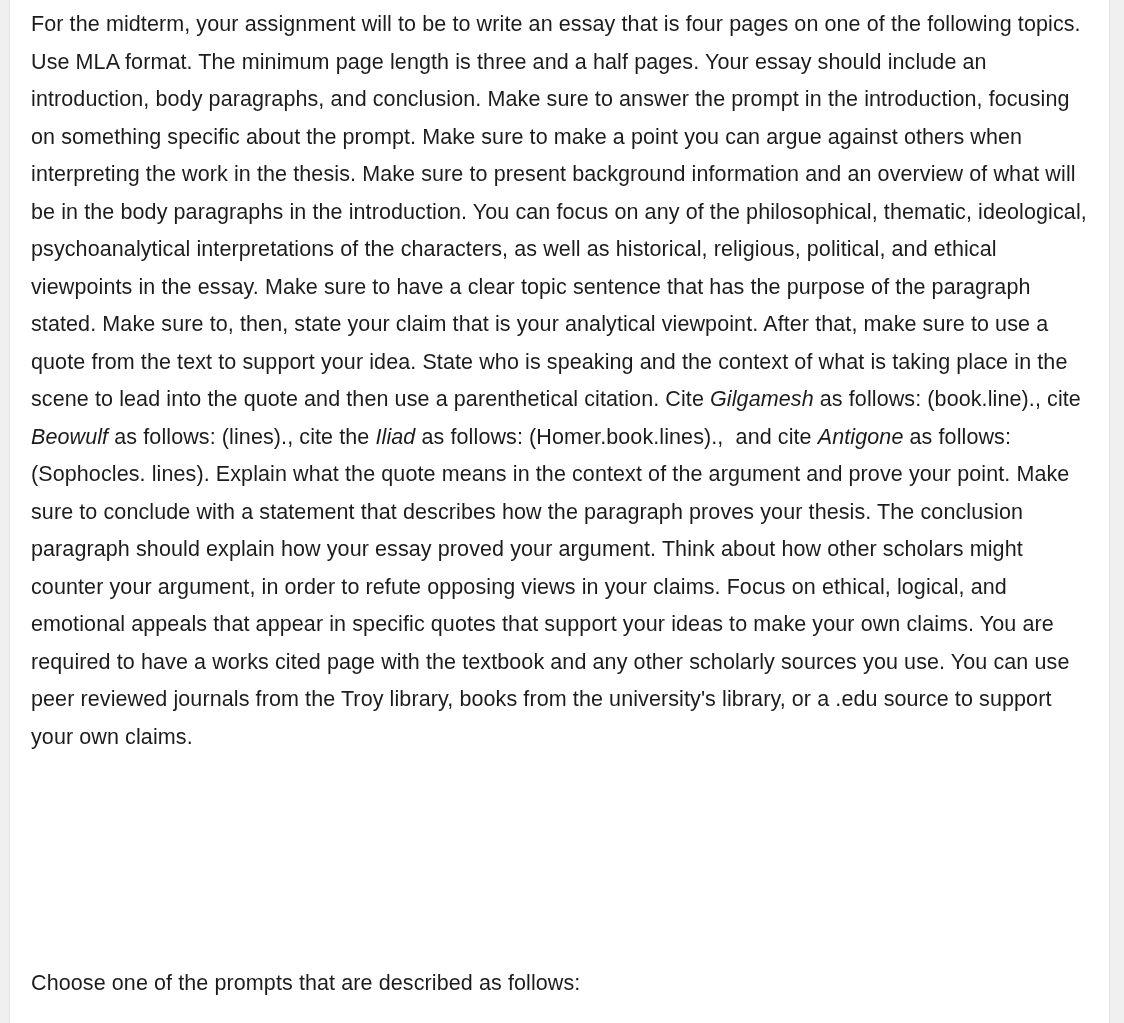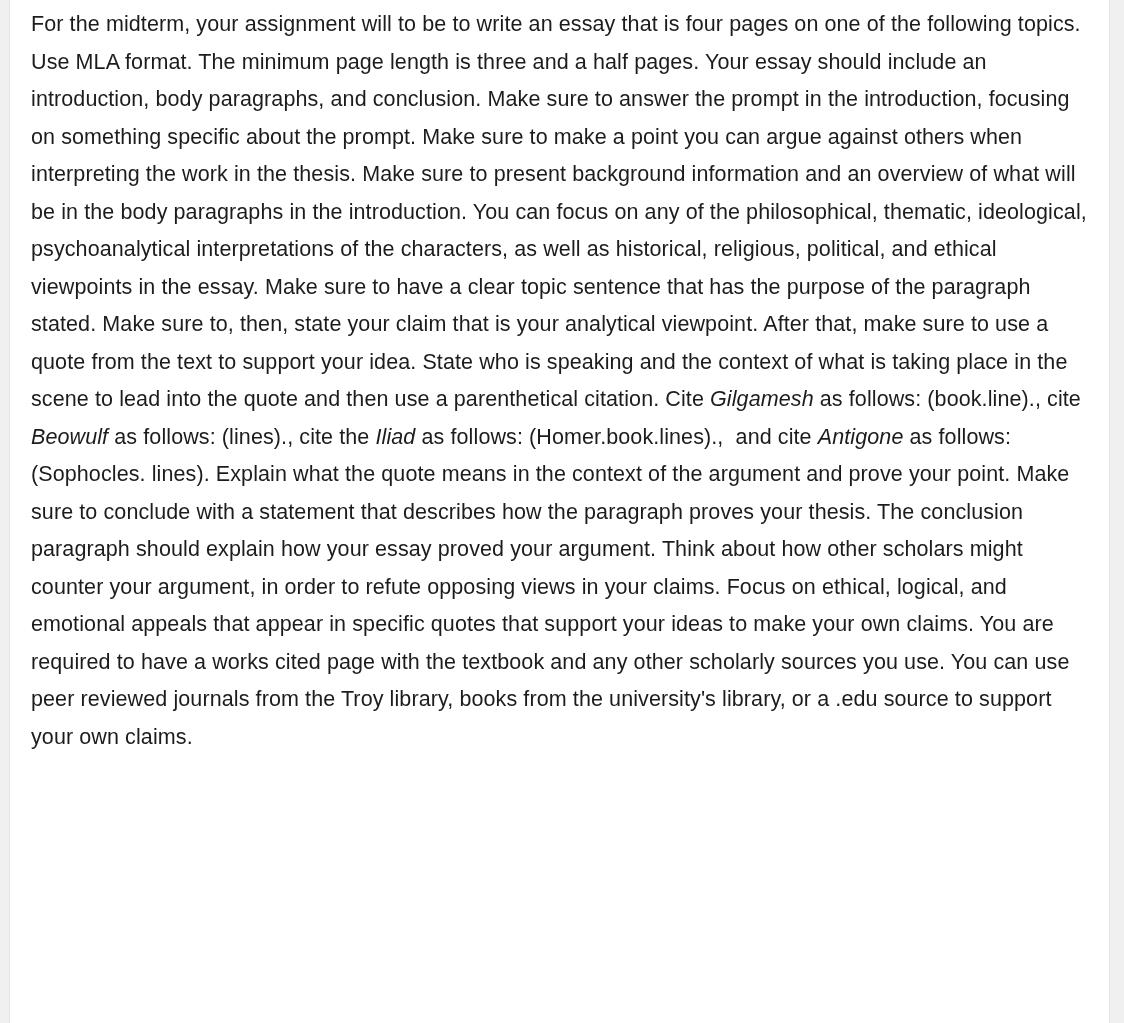--- a/index.html
+++ b/index.html
@@ -70,13 +70,14 @@
     }
   </style>
 </head>
 <body>
 
 <div class="gutter gutter-left"></div>
 <div class="gutter gutter-right"></div>
 
 <div class="content">
   <p class="assignment"><span>For the midterm, your assignment will to be to write an essay that is four pages on one of the following topics. Use MLA format. The minimum page length is three and a half pages. Your essay should include an introduction, body paragraphs, and conclusion. Make sure to answer the prompt in the introduction, focusing on something specific about the prompt. Make sure to make a point you can argue against others when interpreting the work in the thesis. Make sure to present background information and an overview of what will be in the body paragraphs in the introduction. You can focus on any of the philosophical, thematic, ideological, psychoanalytical interpretations of the characters, as well as historical, religious, political, and ethical viewpoints in the essay. Make sure to have a clear topic sentence that has the purpose of the paragraph stated. Make sure to, then, state your claim that is your analytical viewpoint. After that, make sure to use a quote from the text to support your idea. State who is speaking and the context of what is taking place in the scene to lead into the quote and then use a parenthetical citation. Cite </span><em>Gilgamesh</em><span> as follows: (book.line)., cite </span><em>Beowulf</em><span> as follows: (lines)., cite the </span><em>Iliad</em><span> as follows: (Homer.book.lines).,  and cite </span><em>Antigone</em><span> as follows: (Sophocles. lines). Explain what the quote means in the context of the argument and prove your point. Make sure to conclude with a statement that describes how the paragraph proves your thesis. The conclusion paragraph should explain how your essay proved your argument. Think about how other scholars might counter your argument, in order to refute opposing views in your claims. Focus on ethical, logical, and emotional appeals that appear in specific quotes that support your ideas to make your own claims. You are required to have a works cited page with the textbook and any other scholarly sources you use. You can use peer reviewed journals from the Troy library, books from the university's library, or a .edu source to support your own claims.</span></p>
+  <p class="prompt-heading">Choose one of the prompts that are described as follows:</p>
 </div>
 
 </body></html>

